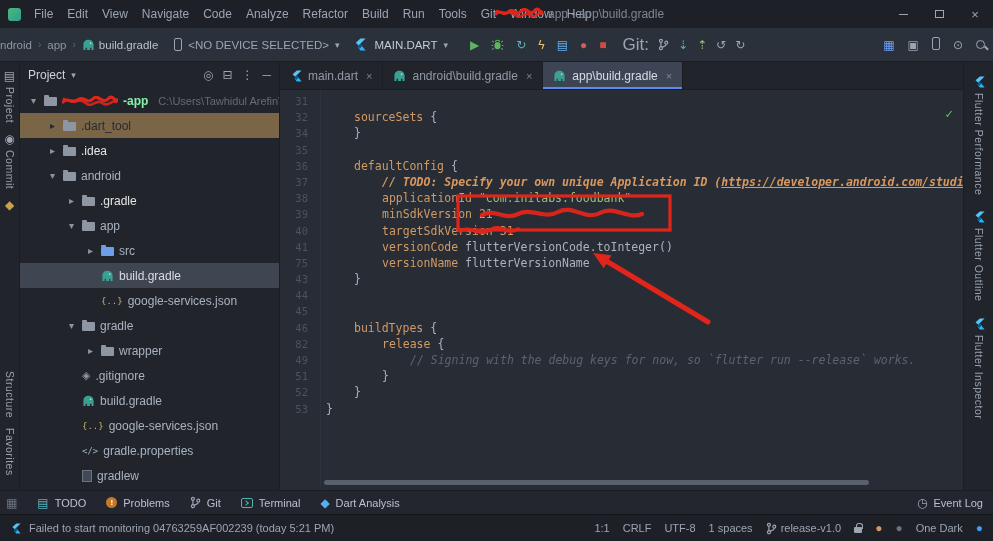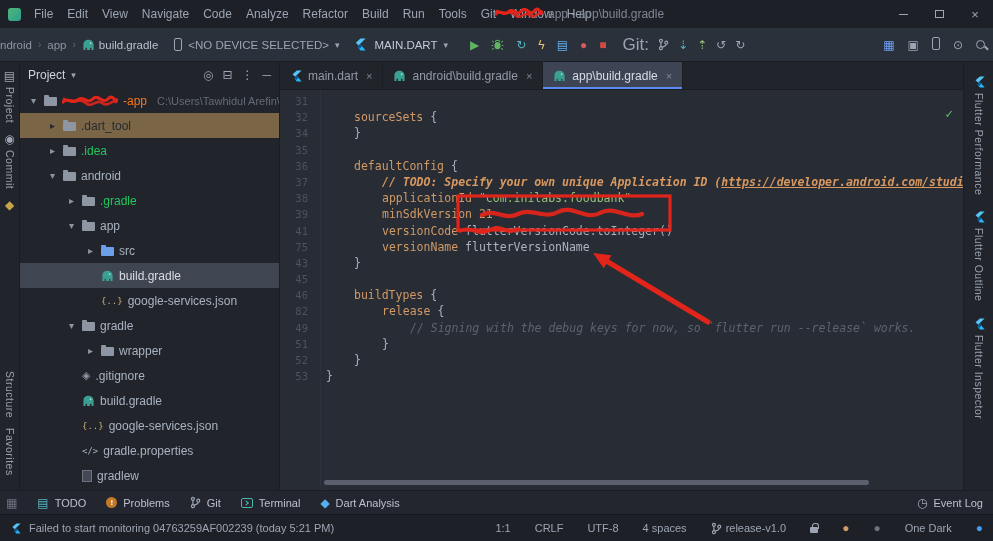--- a/index.html
+++ b/index.html
@@ -45,22 +45,22 @@
   .vlabel{writing-mode:vertical-rl;font-size:10.5px;color:#98a0ae;letter-spacing:.5px}
   .strip .spacer{margin-top:auto}
   .strip-item{display:flex;flex-direction:column;align-items:center;gap:5px}
 
   
   .project{width:260px;background:#21252b;border-right:1px solid #1a1d22;display:flex;flex-direction:column;flex:none;overflow:hidden}
   .phead{height:26px;display:flex;align-items:center;padding:0 8px;gap:6px;color:#ced3dc;font-size:12px;flex:none}
   .phead .hicons{margin-left:auto;display:flex;gap:9px;color:#9da5b4}
   .ptree{flex:1;overflow:hidden;position:relative}
   .trow{height:25px;display:flex;align-items:center;gap:5px;white-space:nowrap;font-size:12px;color:#a9b2c0}
-  .trow.bold .tname{color:#f97316;font-weight:normal}
-  .trow.dim .tname{color:#22c55e}
+  .trow.bold .tname{color:#86efac;font-weight:bold}
+  .trow.dim .tname{color:#e5e5e5}
   .trow.selected{background:#3f4551}
   .trow.selected .tname{color:#d8dce4}
   .trow.brown{background:#7b6547}
   .trow.brown .tname,.trow.brown .arrow{color:#262a31}
   .arrow{width:11px;color:#8b93a3;font-size:10px;text-align:center;flex:none}
   .tpath{font-size:11px;color:#646b78;margin-left:5px}
   .fold-ic{position:relative;width:13px;height:9px;background:#8e96a3;border-radius:1px;display:inline-block;flex:none;margin-top:1px}
   .fold-ic::before{content:"";position:absolute;top:-2px;left:0;width:5px;height:2px;background:inherit;border-radius:1px 1px 0 0}
   .fold-ic.src{background:#6d9ee8}
   .json-ic{font-size:9px;color:#c8ae6e;font-family:"DejaVu Sans Mono",monospace;flex:none}
@@ -95,21 +95,21 @@
   .bottombar{height:24px;background:#23262e;border-top:1px solid #1a1d22;display:flex;align-items:center;padding:0 10px 0 6px;gap:20px;font-size:11px;color:#bac1cc}
   .bitem{display:flex;align-items:center;gap:6px}
   .prob-ic{width:11px;height:11px;border-radius:50%;background:#c57827;color:#fff;font-size:8px;font-weight:bold;display:inline-flex;align-items:center;justify-content:center}
   .term-ic{width:12px;height:10px;border:1.2px solid #4db6ac;border-radius:2px;display:inline-block;position:relative}
   .term-ic::before{content:"";position:absolute;left:2px;top:2px;border-left:1.2px solid #4db6ac;border-bottom:1.2px solid #4db6ac;width:3px;height:3px;transform:rotate(-135deg)}
   .eventlog{margin-left:auto;display:flex;align-items:center;gap:6px}
 
   
   .statusbar{height:27px;background:#1d2026;border-top:1px solid #141619;display:flex;align-items:center;padding:0 10px;font-size:11px;color:#9da5b4}
   .status-left{display:flex;align-items:center;gap:8px}
-  .status-right{margin-left:auto;display:flex;align-items:center;gap:24px}
+  .status-right{margin-left:auto;display:flex;align-items:center;gap:13px}
   .sitem{display:flex;align-items:center;gap:4px}
   .lock{position:relative;width:8px;height:6px;background:#9da5b4;display:inline-block;border-radius:1px;margin-top:3px}
   .lock::before{content:"";position:absolute;top:-4px;left:1.5px;width:5px;height:5px;border:1.4px solid #9da5b4;border-bottom:none;border-radius:3px 3px 0 0}
 </style>
 </head>
 <body>
 
 <div class="app">
 
   <div class="titlebar">
@@ -393,23 +393,25 @@
         <div class="gutter-line"></div>
         <div id="code-lines">
             <div class="cl"><span class="ln">31</span><span class="foldc"></span><span class="ct" style="padding-left:4px"></span></div>
             <div class="cl"><span class="ln">32</span><span class="foldc"></span><span class="ct" style="padding-left:32px"><span class="tk-prop">sourceSets </span><span class="tk-plain">{</span></span></div>
             <div class="cl"><span class="ln">34</span><span class="foldc"></span><span class="ct" style="padding-left:32px"><span class="tk-plain">}</span></span></div>
             <div class="cl"><span class="ln">35</span><span class="foldc"></span><span class="ct" style="padding-left:4px"></span></div>
             <div class="cl"><span class="ln">36</span><span class="foldc"></span><span class="ct" style="padding-left:32px"><span class="tk-prop">defaultConfig </span><span class="tk-plain">{</span></span></div>
             <div class="cl"><span class="ln">37</span><span class="foldc"></span><span class="ct" style="padding-left:60px"><span class="tk-todo">// TODO: Specify your own unique Application ID (</span><span class="tk-todo-link">https://developer.android.com/studio/build/application-</span></span></div>
             <div class="cl"><span class="ln">38</span><span class="foldc"></span><span class="ct" style="padding-left:60px"><span class="tk-prop">applicationId </span><span class="tk-string">"com.inilabs.foodbank"</span></span></div>
             <div class="cl"><span class="ln">39</span><span class="foldc"></span><span class="ct" style="padding-left:60px"><span class="tk-prop">minSdkVersion </span><span class="tk-number">21</span></span></div>
+            <div class="cl"><span class="ln">40</span><span class="foldc"></span><span class="ct" style="padding-left:60px"><span class="tk-prop">targetSdkVersion </span><span class="tk-number">31</span></span></div>
             <div class="cl"><span class="ln">41</span><span class="foldc"></span><span class="ct" style="padding-left:60px"><span class="tk-prop">versionCode </span><span class="tk-plain">flutterVersionCode.toInteger()</span></span></div>
             <div class="cl"><span class="ln">75</span><span class="foldc"></span><span class="ct" style="padding-left:60px"><span class="tk-prop">versionName </span><span class="tk-plain">flutterVersionName</span></span></div>
             <div class="cl"><span class="ln">43</span><span class="foldc"></span><span class="ct" style="padding-left:32px"><span class="tk-plain">}</span></span></div>
+            <div class="cl"><span class="ln">44</span><span class="foldc"></span><span class="ct" style="padding-left:4px"></span></div>
             <div class="cl"><span class="ln">45</span><span class="foldc"></span><span class="ct" style="padding-left:4px"></span></div>
             <div class="cl"><span class="ln">46</span><span class="foldc"></span><span class="ct" style="padding-left:32px"><span class="tk-prop">buildTypes </span><span class="tk-plain">{</span></span></div>
             <div class="cl"><span class="ln">82</span><span class="foldc"></span><span class="ct" style="padding-left:60px"><span class="tk-prop">release </span><span class="tk-plain">{</span></span></div>
             <div class="cl"><span class="ln">49</span><span class="foldc"></span><span class="ct" style="padding-left:88px"><span class="tk-comment">// Signing with the debug keys for now, so `flutter run --release` works.</span></span></div>
             <div class="cl"><span class="ln">51</span><span class="foldc"></span><span class="ct" style="padding-left:60px"><span class="tk-plain">}</span></span></div>
             <div class="cl"><span class="ln">52</span><span class="foldc"></span><span class="ct" style="padding-left:32px"><span class="tk-plain">}</span></span></div>
             <div class="cl"><span class="ln">53</span><span class="foldc"></span><span class="ct" style="padding-left:4px"><span class="tk-plain">}</span></span></div>
           </div>
         <span class="inspect-ok">✓</span>
         <div class="hscroll"></div>
@@ -509,21 +511,21 @@
         <span class="sitem">
           <span>1:1</span>
         </span>
         <span class="sitem">
           <span>CRLF</span>
         </span>
         <span class="sitem">
           <span>UTF-8</span>
         </span>
         <span class="sitem">
-          <span>4 spaces</span>
+          <span>1 spaces</span>
         </span>
         <span class="sitem">
           <span class="ic">
             <svg width="11" height="13" viewBox="0 0 12 14">
               <g fill="none" stroke="#9da5b4" stroke-width="1.3">
                 <circle cx="3.2" cy="3" r="1.6"></circle>
                 <circle cx="3.2" cy="11" r="1.6"></circle>
                 <circle cx="9" cy="5" r="1.6"></circle>
                 <path d="M3.2 4.6v4.8M9 6.6c0 2.2-2.6 2.4-4.4 3.4"></path>
               </g>

